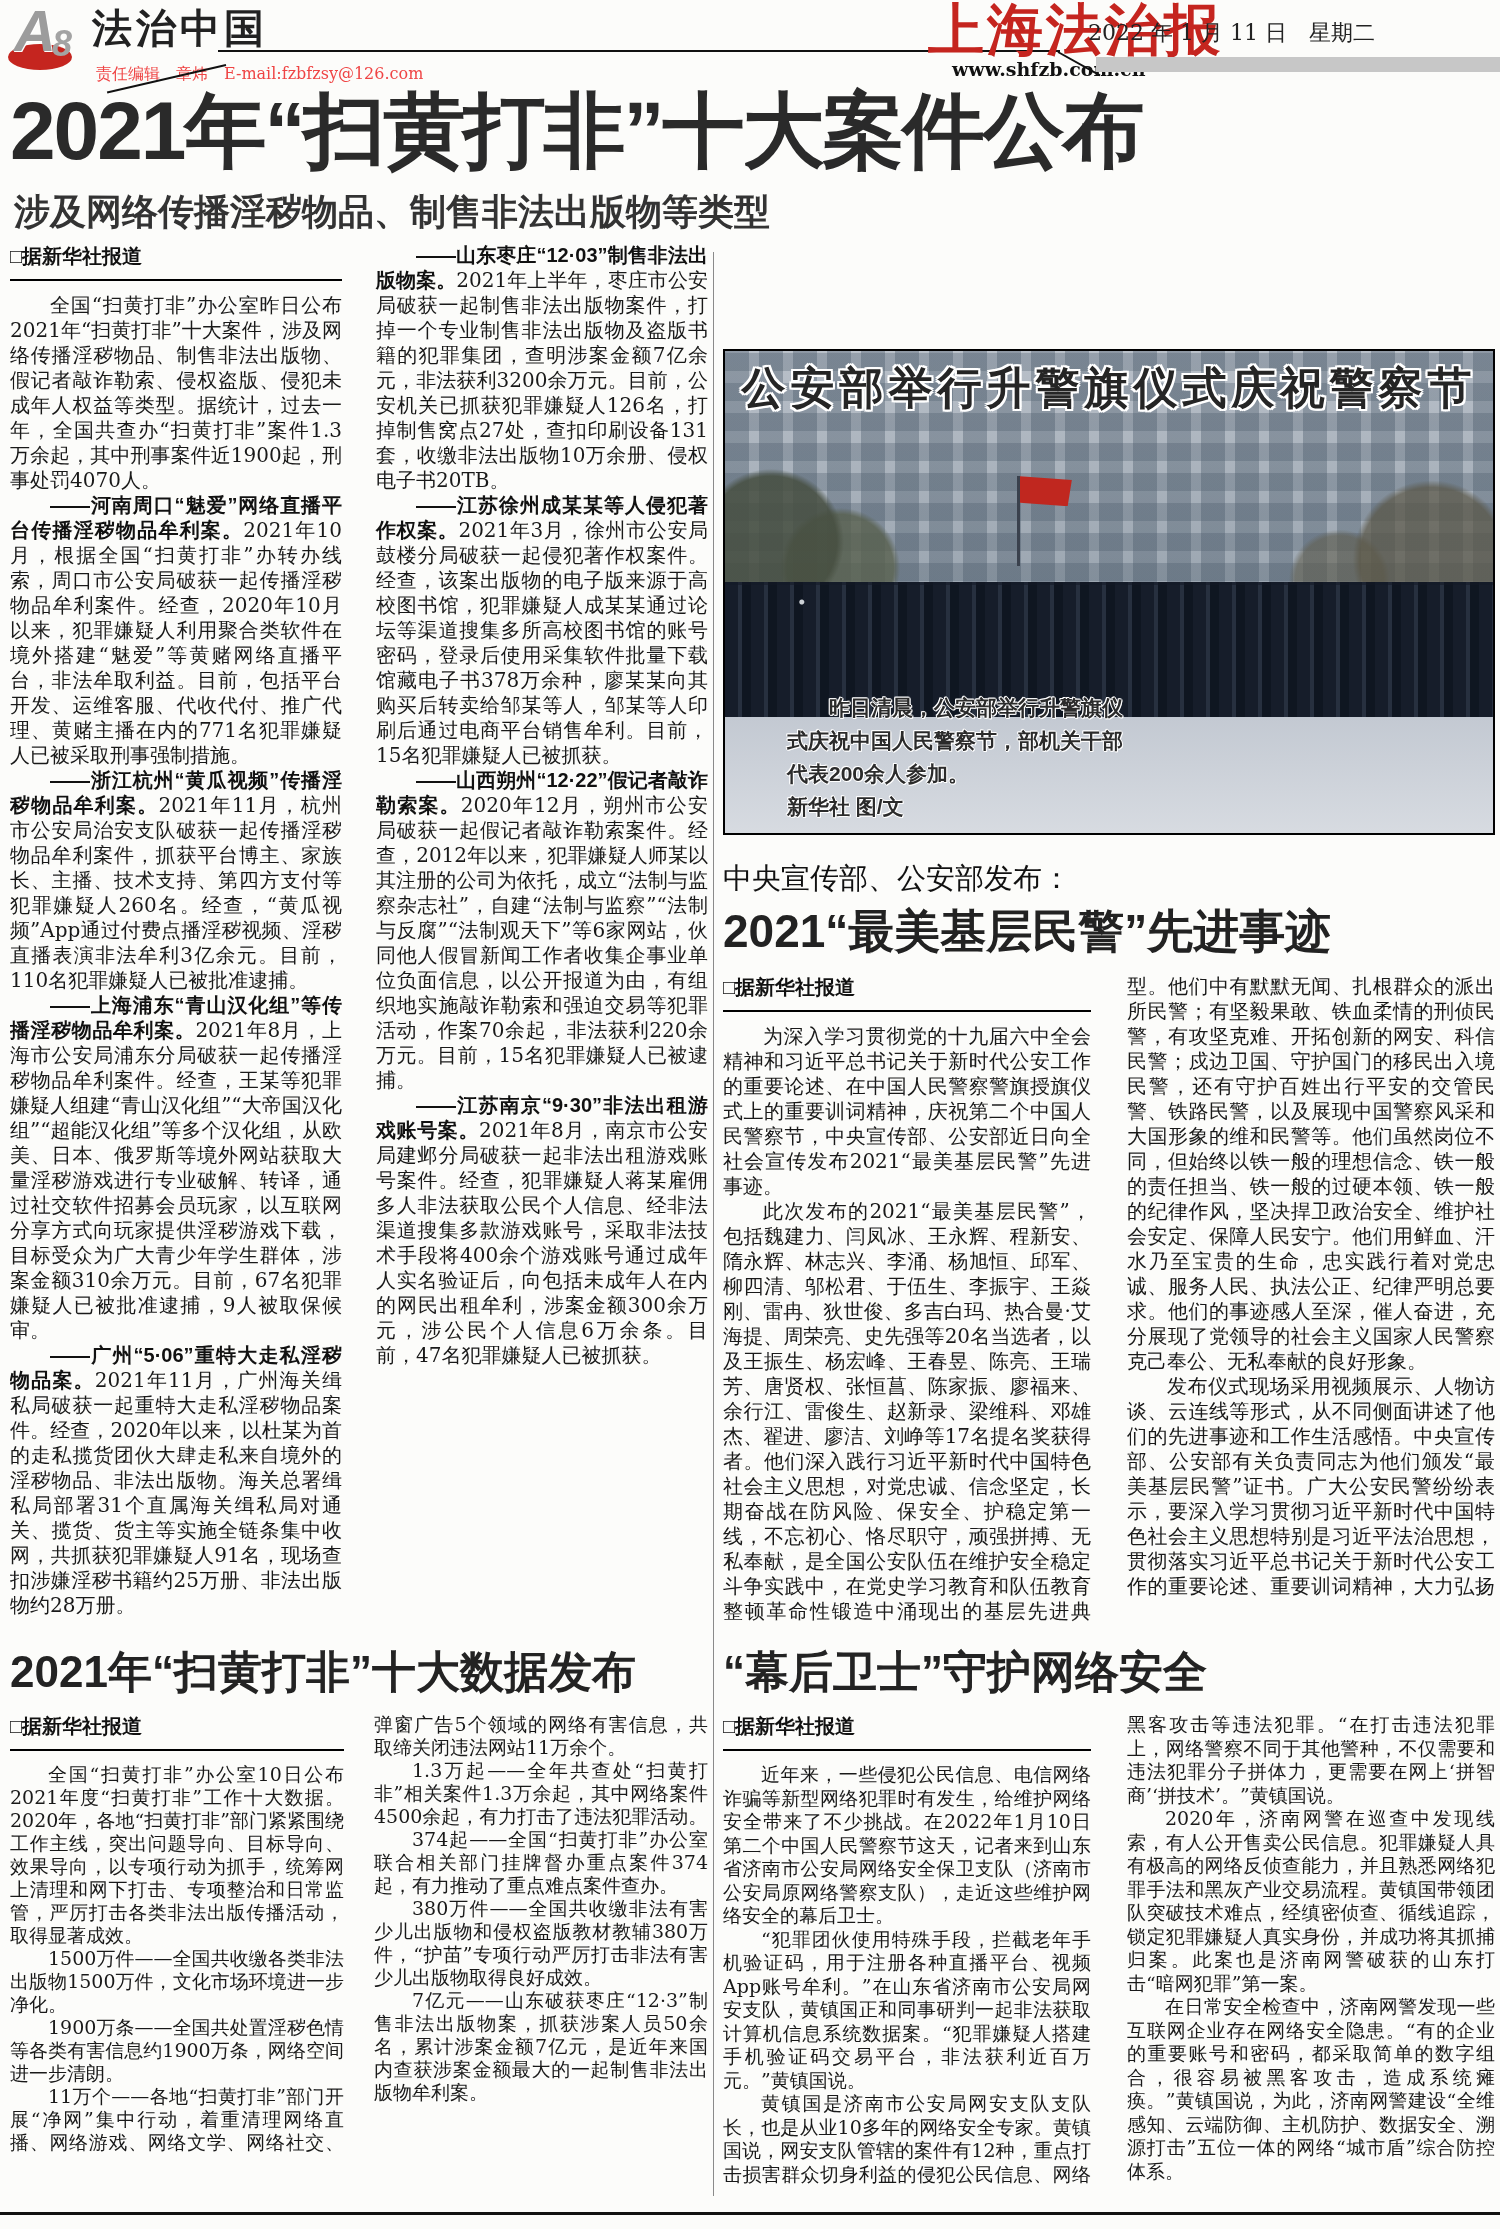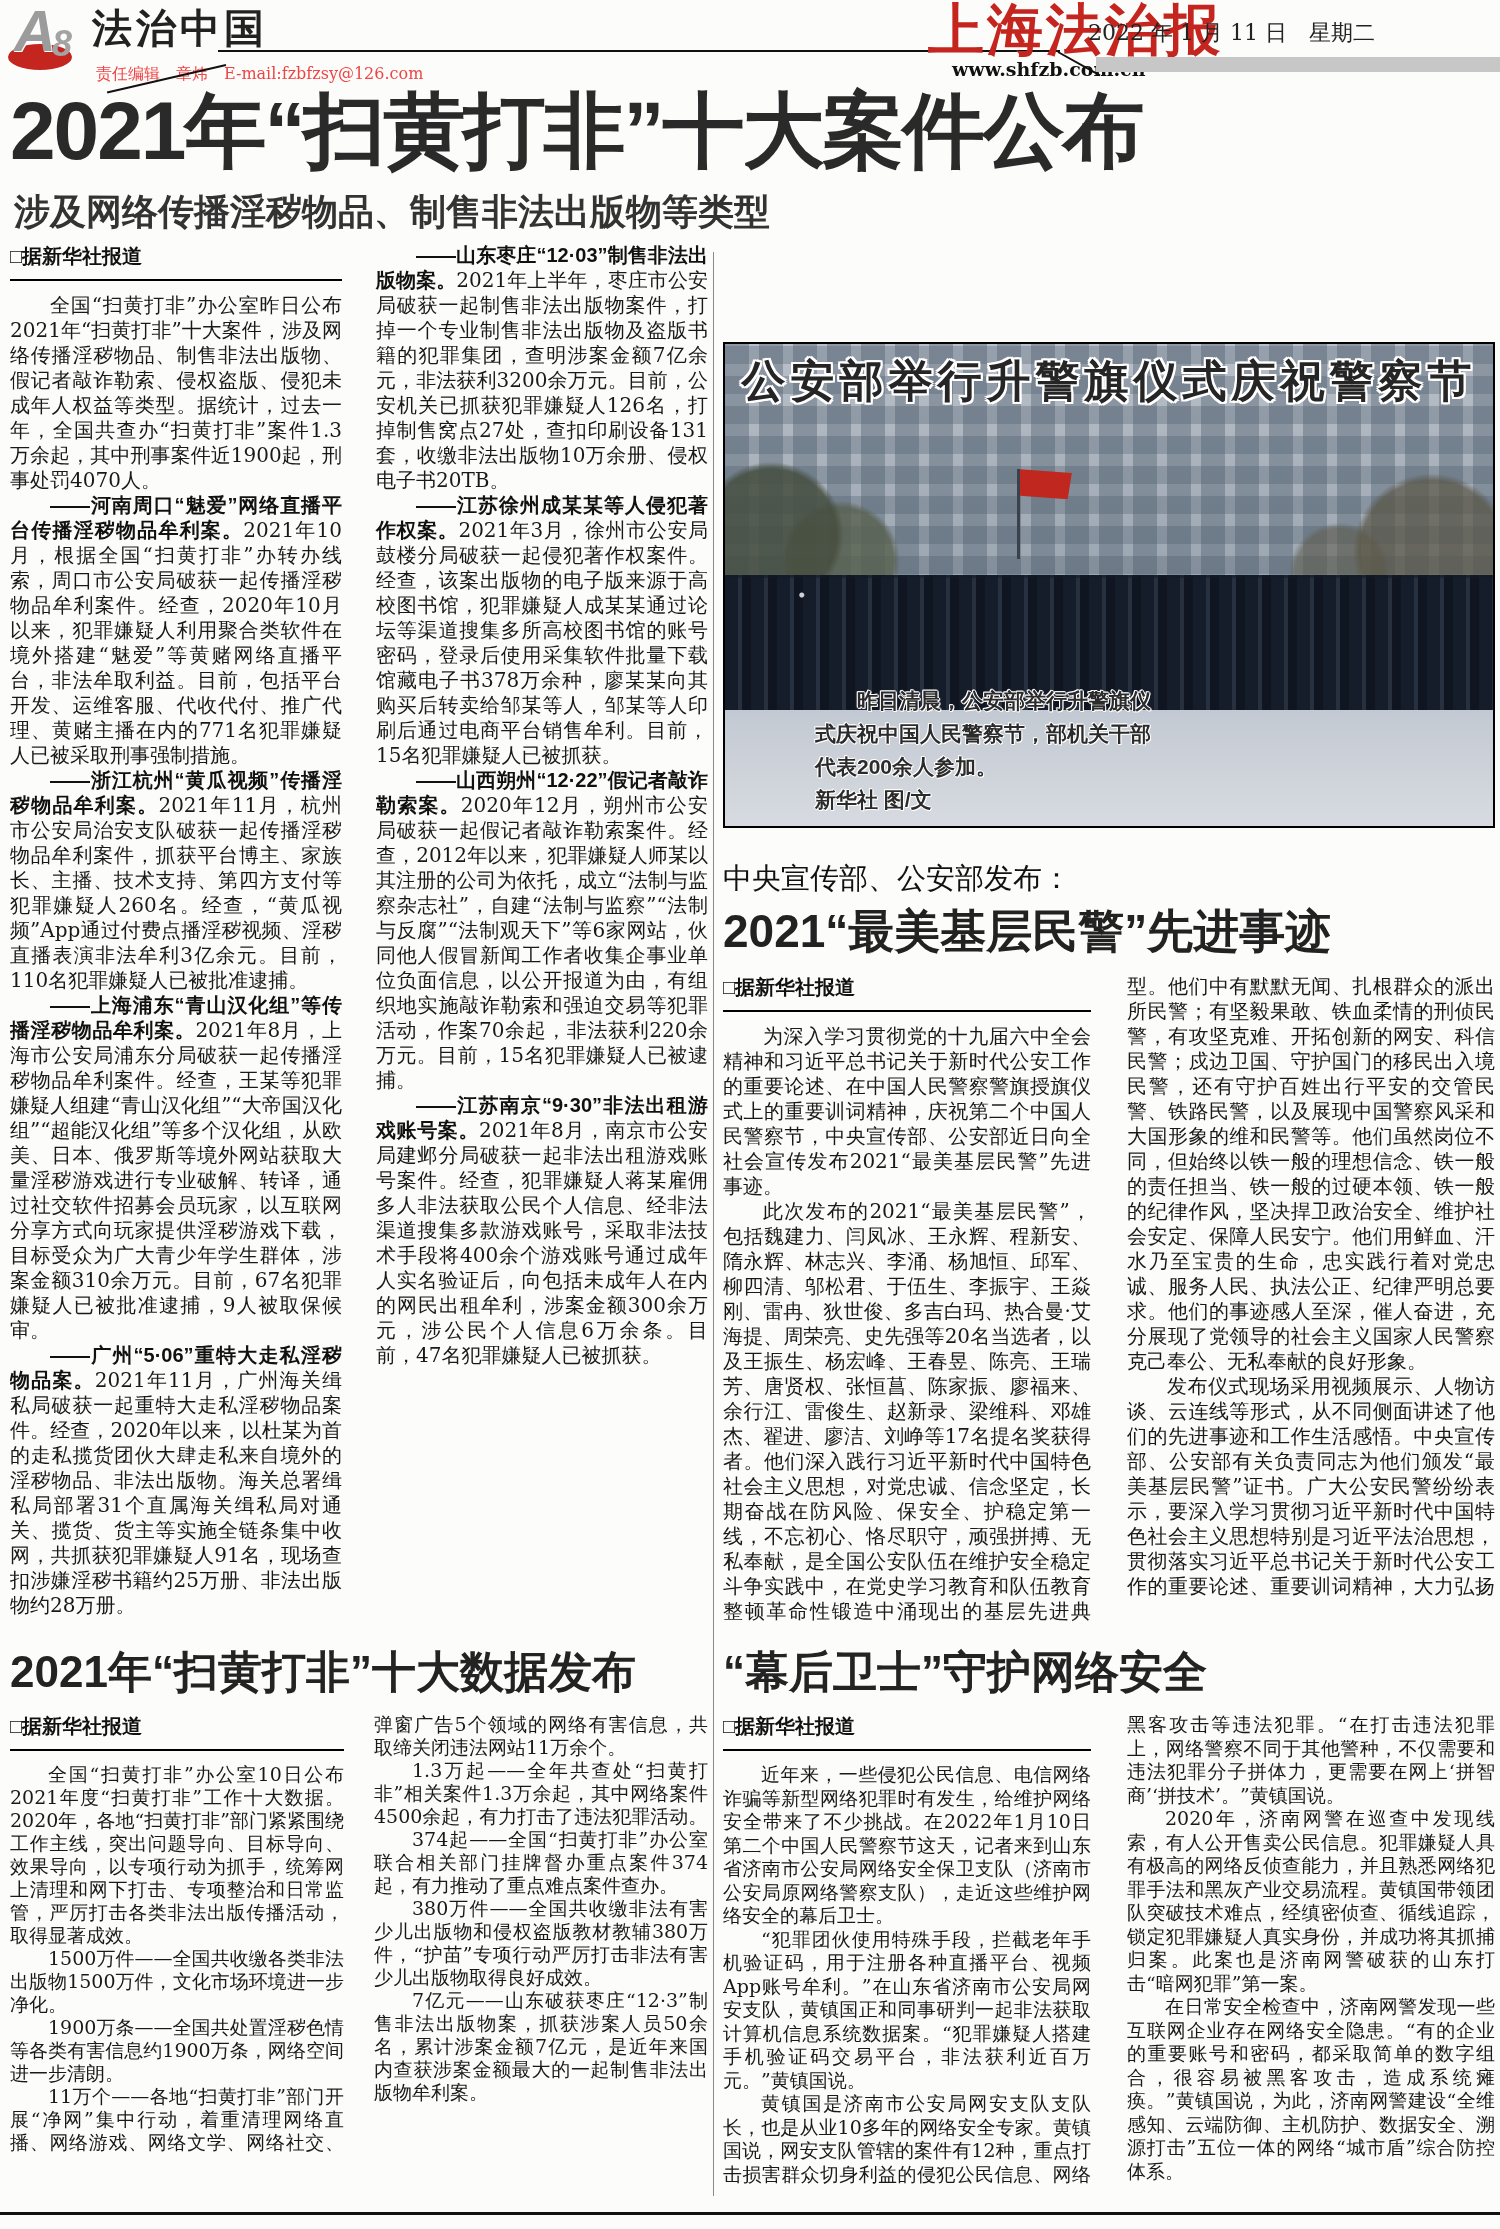--- a/index.html
+++ b/index.html
@@ -33,21 +33,21 @@
   .byline { font:bold 20px/1.3 "Liberation Sans", sans-serif; color:#111; border-bottom:2px solid #000; padding-bottom:10px; margin-bottom:12px; break-inside:avoid; }
   .para { text-align:justify; text-indent:2em; color:#191919; }
   .para b { font-family:"Liberation Sans", sans-serif; font-weight:bold; color:#111; }
 
   .case-body { position:absolute; left:10px; top:243px; width:698px; height:1388px;
     column-count:2; column-gap:34px; column-fill:auto; font-size:20px; line-height:25px; overflow:hidden; }
 
   .v-divider { position:absolute; left:713px; top:252px; width:1px; height:1944px; background:#8a8a8a; }
 
   
-  .photo { position:absolute; left:723px; top:342px; width:772px; height:486px; border:2px solid #000; background:#c2c8cf; overflow:hidden; }
+  .photo { position:absolute; left:723px; top:349px; width:772px; height:486px; border:2px solid #000; background:#c2c8cf; overflow:hidden; }
   .ph-building { position:absolute; left:0; top:0; width:100%; height:54%;
     background:
       repeating-linear-gradient(90deg, rgba(72,88,104,.38) 0 24px, rgba(0,0,0,0) 24px 34px),
       repeating-linear-gradient(0deg, rgba(72,88,104,.30) 0 18px, rgba(0,0,0,0) 18px 30px),
       linear-gradient(#b9c0c9, #98a3ae); }
   .ph-trees { position:absolute; left:0; top:18%; width:100%; height:36%;
     background:
       radial-gradient(circle at 6% 60%, rgba(70,78,64,.85) 0 9%, rgba(0,0,0,0) 10%),
       radial-gradient(circle at 15% 75%, rgba(88,96,78,.8) 0 8%, rgba(0,0,0,0) 9%),
       radial-gradient(circle at 92% 70%, rgba(90,86,70,.7) 0 10%, rgba(0,0,0,0) 11%),
@@ -60,21 +60,21 @@
   .ph-ground { position:absolute; left:0; bottom:0; width:100%; height:24%;
     background:linear-gradient(#c3c9d2, #d7dbe1); }
   .ph-flagpole { position:absolute; left:38%; top:26%; width:3px; height:90px; background:#3a414d; }
   .ph-flag { position:absolute; left:calc(38% + 3px); top:26%; width:52px; height:30px; background:#c0271f;
     clip-path:polygon(0 0, 100% 12%, 92% 100%, 0 88%); }
   .photo-banner { position:absolute; left:0; top:12px; width:100%; text-align:center;
     font:bold 44px/1.15 "Liberation Sans", sans-serif; color:#252525; letter-spacing:5px; white-space:nowrap;
     text-shadow:-2px 0 0 #fff, 2px 0 0 #fff, 0 -2px 0 #fff, 0 2px 0 #fff, -2px -2px 0 #fff, 2px 2px 0 #fff, -2px 2px 0 #fff, 2px -2px 0 #fff; }
   .photo-caption { position:absolute; left:62px; bottom:10px; width:336px;
     font:bold 21px/33px "Liberation Sans", sans-serif; color:#2b2b2b; text-align:justify; text-indent:2em;
-    text-shadow:-1px 0 0 #fff, 1px 0 0 #fff, 0 -1px 0 #fff, 0 1px 0 #fff, 1px 1px 0 #fff, -1px -1px 0 #fff;margin-left:28px; }
+    text-shadow:-1px 0 0 #fff, 1px 0 0 #fff, 0 -1px 0 #fff, 0 1px 0 #fff, 1px 1px 0 #fff, -1px -1px 0 #fff; }
   .photo-credit { padding-right:28px; text-indent:0; }
 
   
   .mid { position:absolute; left:723px; top:858px; width:772px; }
   .mid-kicker { font:29px/40px "Liberation Sans", sans-serif; color:#111; }
   .mid-headline { font:bold 46px/58px "Liberation Sans", sans-serif; color:#222; margin:4px 0 14px; letter-spacing:0; }
   .mid-body { column-count:2; column-gap:36px; column-fill:auto; height:652px; font-size:20px; line-height:25px; overflow:hidden; }
 
   
   .bot-left { position:absolute; left:10px; top:1645px; width:698px; }

